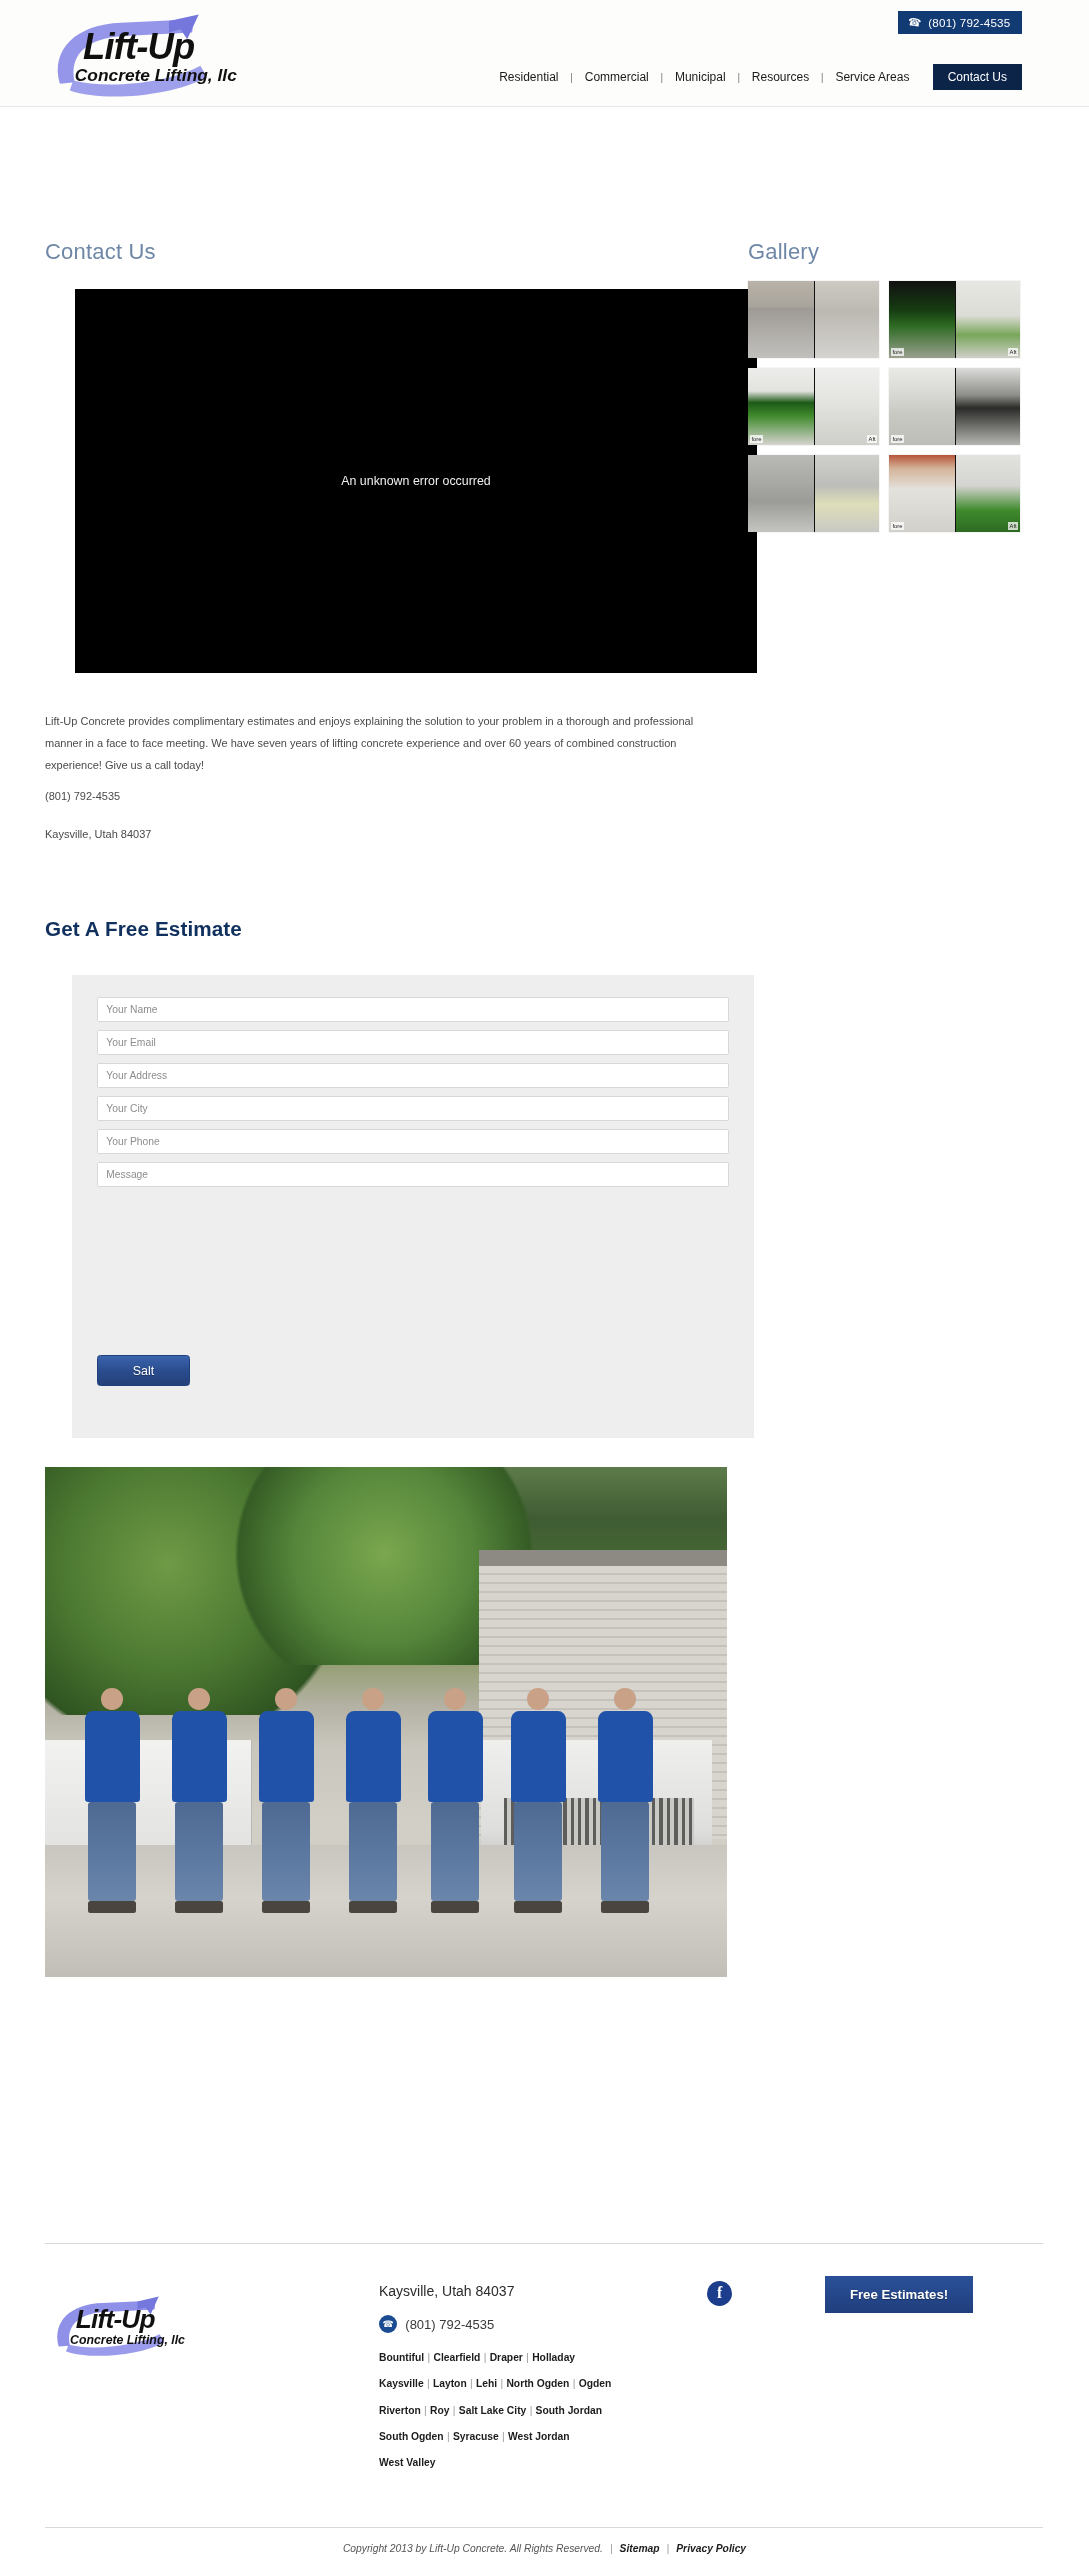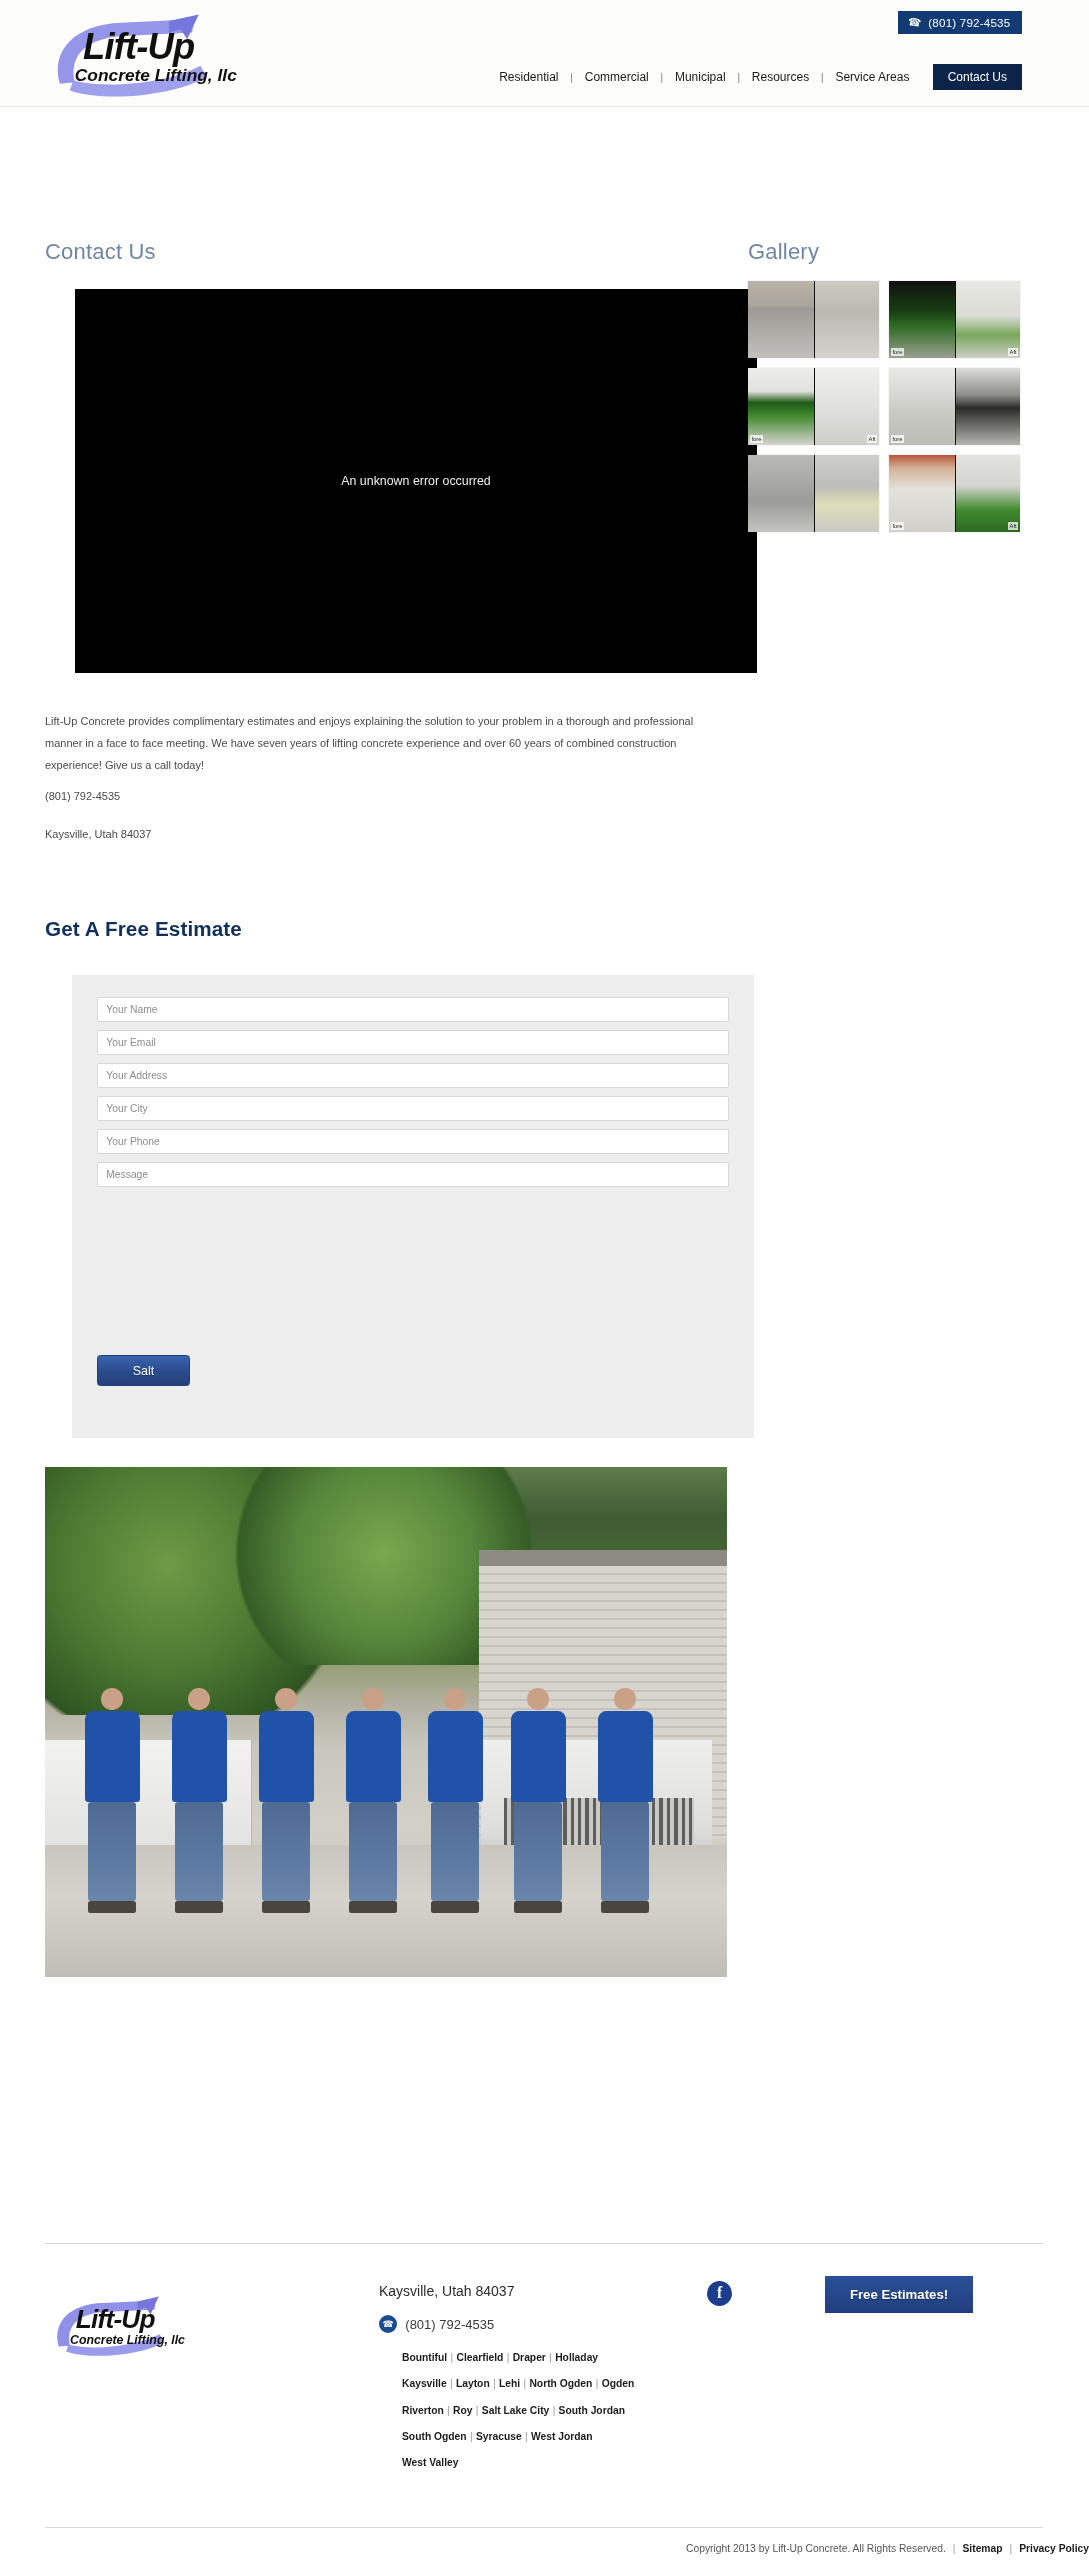--- a/index.html
+++ b/index.html
@@ -288,21 +288,20 @@
   }
   .cities {
     position: absolute;
     left: 379px;
     top: 81px;
     width: 347px;
     font-size: 10.3px;
     font-weight: 700;
     color: #1c1c1c;
     line-height: 2.55;
-    margin-left: 23px;
   }
   .cities a { color: #1c1c1c; text-decoration: none; cursor: pointer; }
   .cities .sep { color: #9a9a9a; font-weight: 400; padding: 0 3.3px; }
   .fb-icon {
     position: absolute;
     left: 707px;
     top: 16.5px;
     width: 25px; height: 25px;
     border-radius: 50%;
     background: #1b3d8c;
@@ -332,23 +331,24 @@
     left: 45px;
     top: 2314px;
     width: 998px;
     height: 0.8px;
     background: #d9d9d7;
   }
   .copyright {
     position: absolute;
     left: 0; top: 2543px;
     width: 1089px;
-    text-align: right;
+    text-align: center;
     font-size: 10.3px;
     color: #555;
+    font-style: italic;
   }
   .copyright .sep { color: #9a9a9a; padding: 0 4.1px; }
   .copyright a { color: #1c1c1c; font-weight: 700; text-decoration: none; cursor: pointer; }
 </style>
 </head>
 <body>
 
 <div class="header">
 
   <div class="logo">

